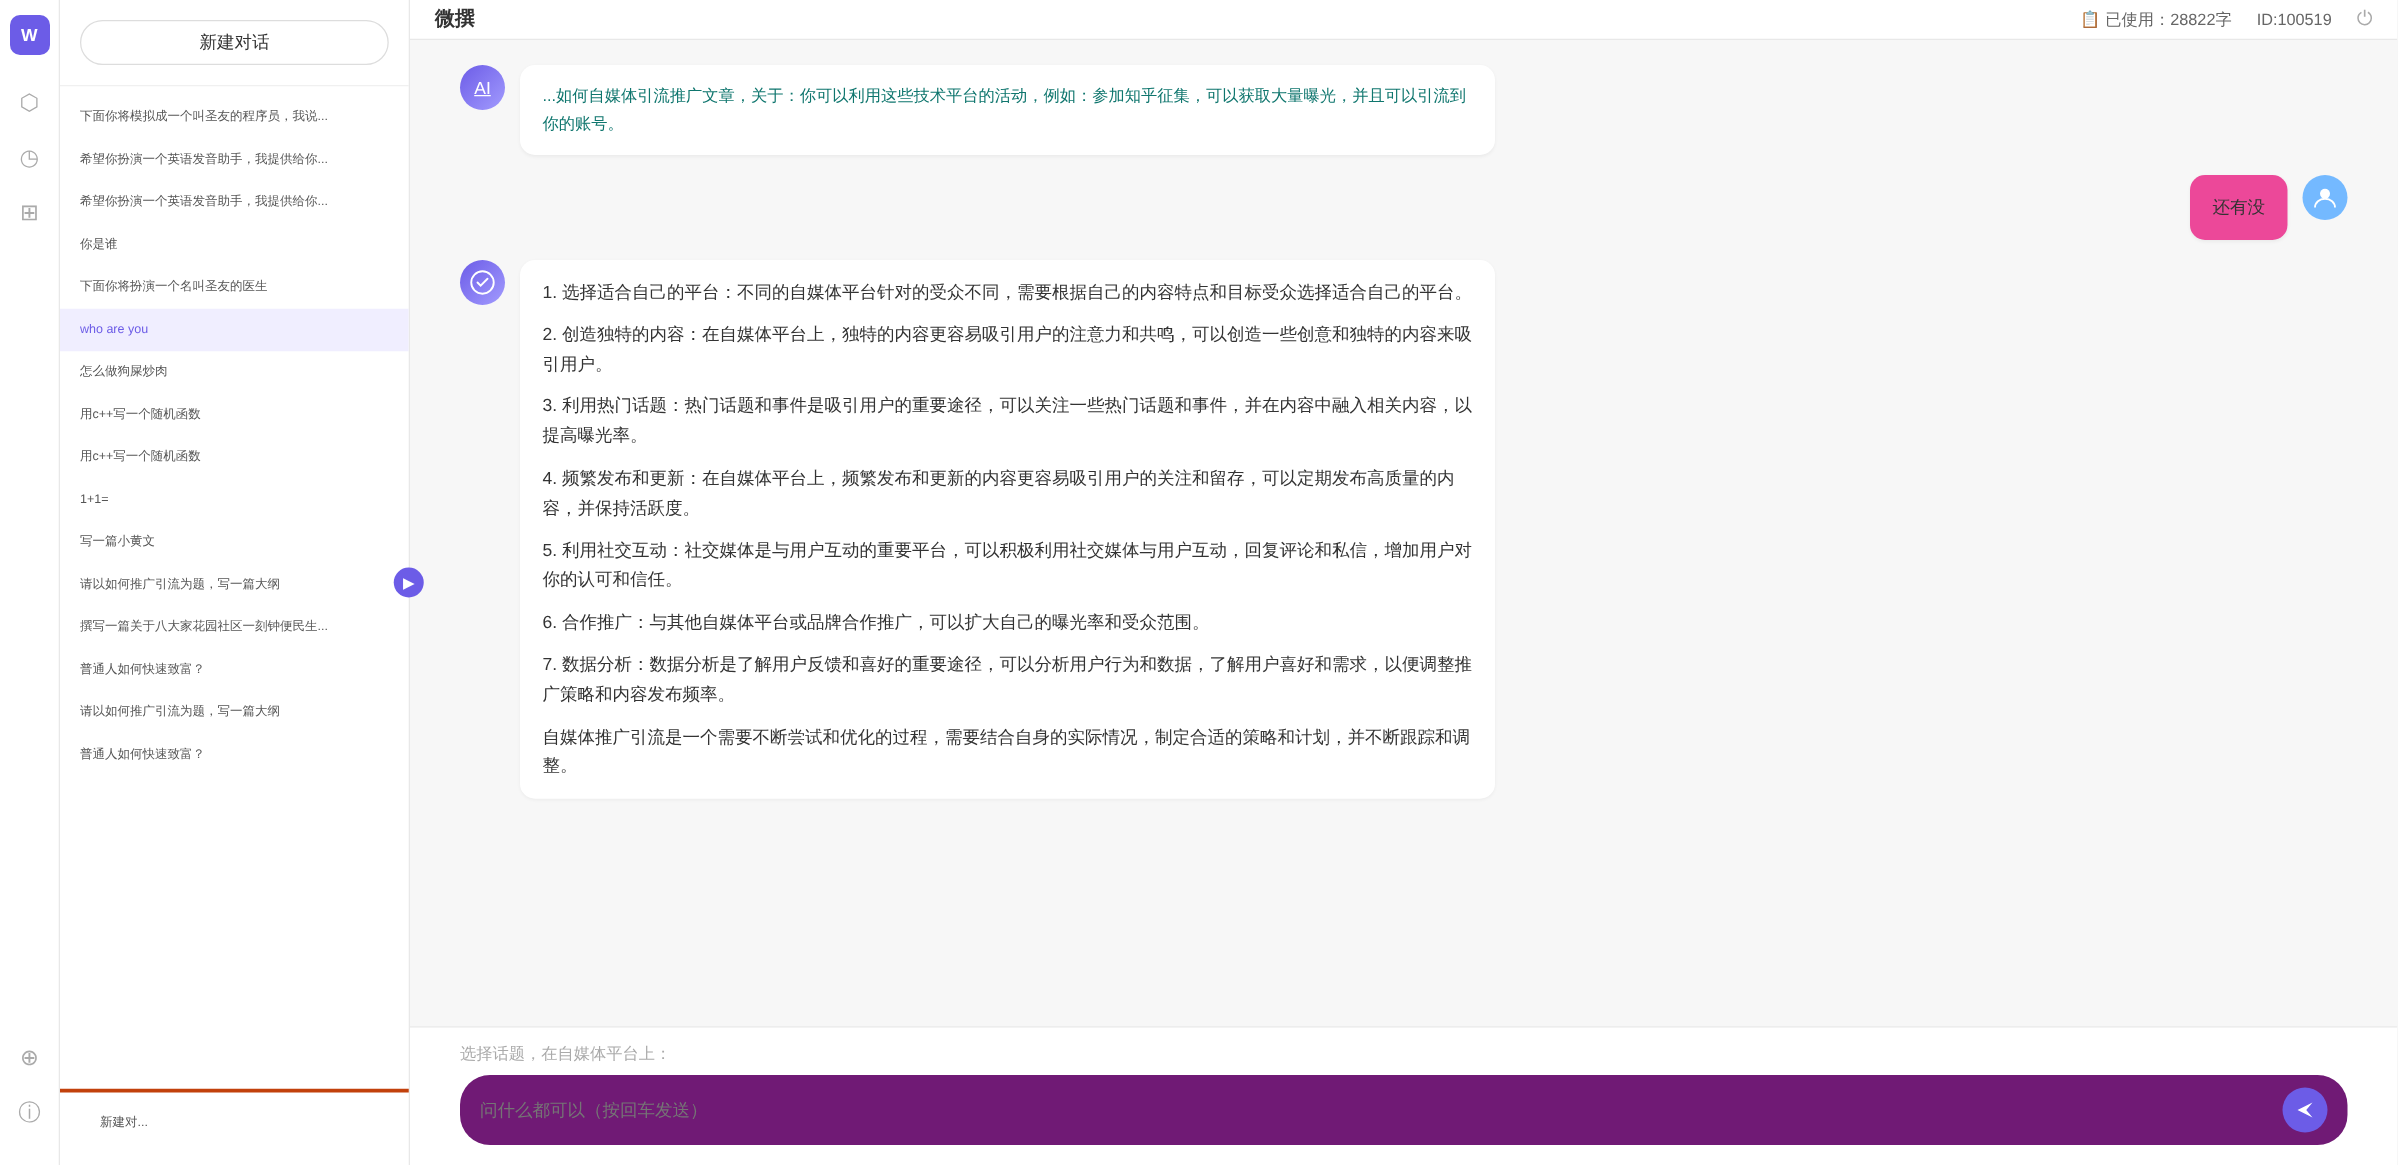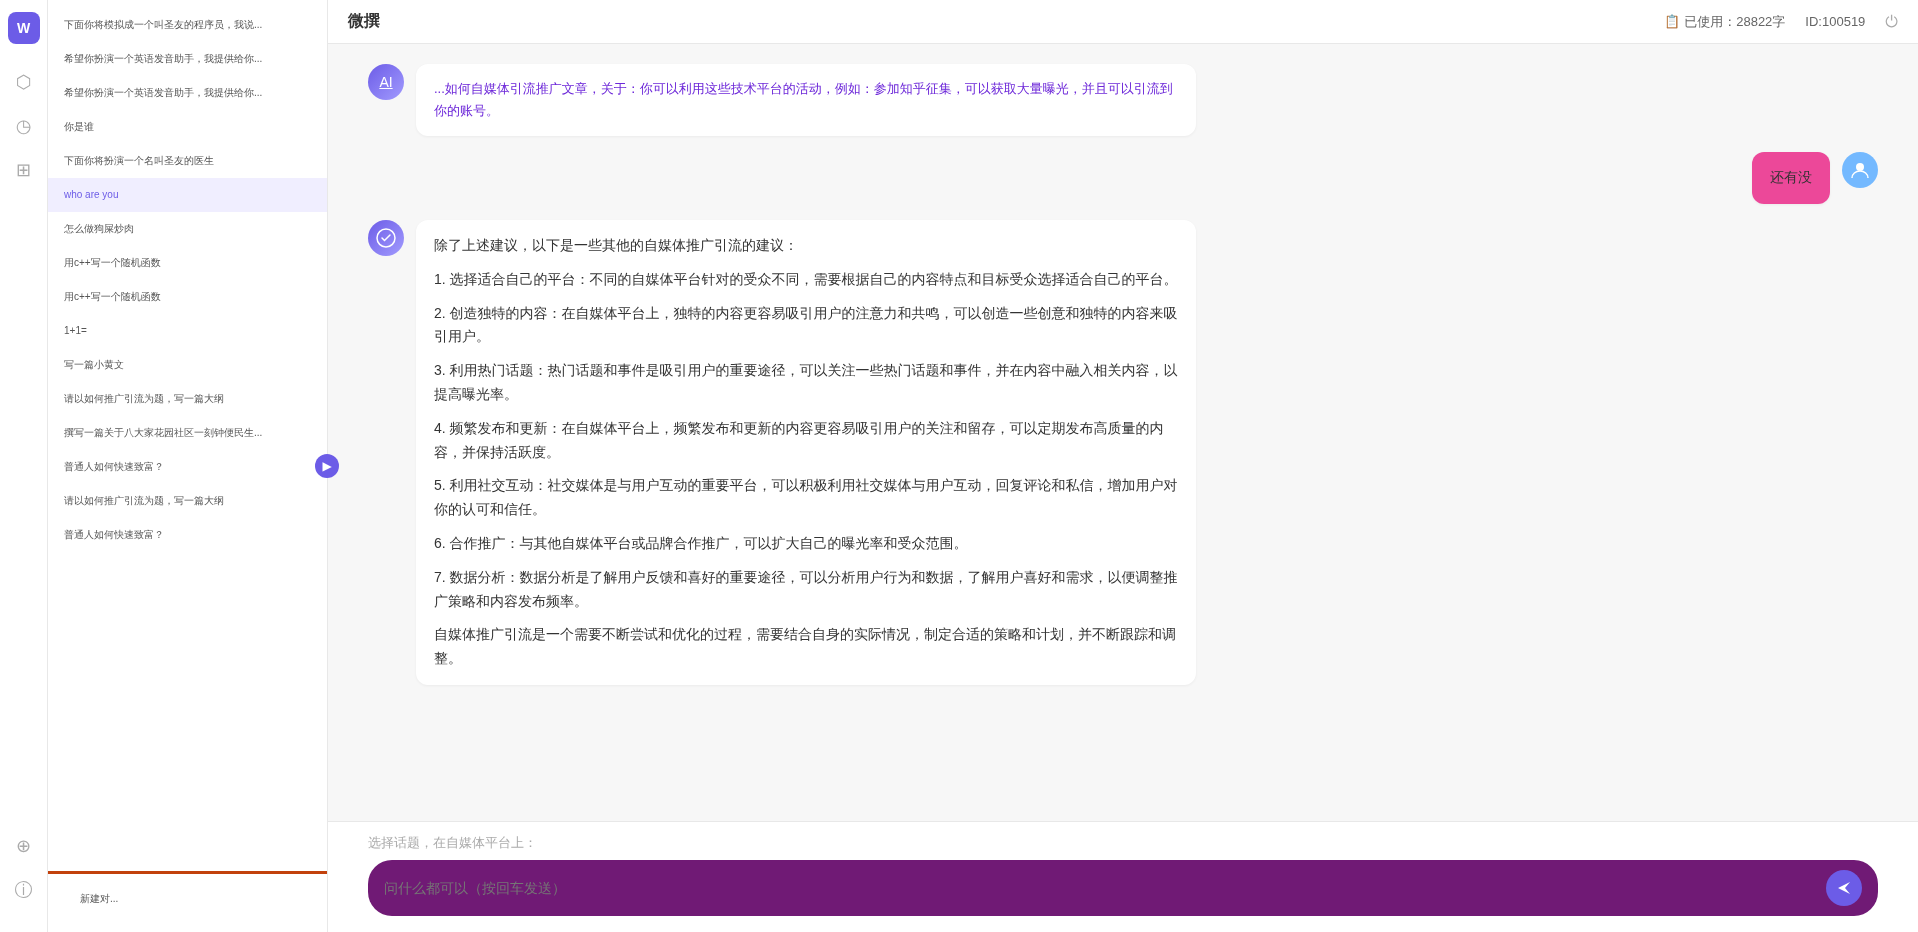--- a/index.html
+++ b/index.html
@@ -99,21 +99,21 @@
     .main {
       flex: 1;
       display: flex;
       flex-direction: column;
       background: #f7f7f7;
       overflow: hidden;
     }
 
     
     .header {
-      height: 44px;
+      height: 32px;
       background: #fff;
       border-bottom: 1px solid #e8e8e8;
       display: flex;
       align-items: center;
       justify-content: space-between;
       padding: 0 20px;
       flex-shrink: 0;
     }
     .header-left {
       font-size: 16px;
@@ -239,20 +239,23 @@
   <div class="nav-icon">◷</div>
   <div class="nav-icon">⊞</div>
   <div class="spacer"></div>
   <div class="bottom-icons">
     <div class="nav-icon">⊕</div>
     <div class="nav-icon">ⓘ</div>
   </div>
 </div>
 
 <div class="sidebar">
+  <div class="sidebar-header">
+    <button class="new-chat-btn">新建对话</button>
+  </div>
   <div class="sidebar-list" id="sidebar-list">
 
   <div class="sidebar-item">下面你将模拟成一个叫圣友的程序员，我说...</div>
       <div class="sidebar-item">希望你扮演一个英语发音助手，我提供给你...</div>
       <div class="sidebar-item">希望你扮演一个英语发音助手，我提供给你...</div>
       <div class="sidebar-item">你是谁</div>
       <div class="sidebar-item">下面你将扮演一个名叫圣友的医生</div>
       <div class="sidebar-item active">who are you</div>
       <div class="sidebar-item">怎么做狗屎炒肉</div>
       <div class="sidebar-item">用c++写一个随机函数</div>
@@ -283,21 +286,21 @@
       <span>ID:100519</span>
       <span class="power-icon">⏻</span>
     </div>
   </div>
 
   <div class="chat-area" id="chat-area">
 
     <div class="message-row">
       <div class="avatar ai-avatar">AI</div>
       <div class="message-bubble">
-        <p style="color:#6d28d9; font-size:13px;">...如何自媒体引流推广文章，关于：你可以利用这些技术平台的活动，例如：参加知乎征集，可以获取大量曝光，并且可以引流到你的账号。</p>
+        <p style="color:#0f766e; font-size:13px;">...如何自媒体引流推广文章，关于：你可以利用这些技术平台的活动，例如：参加知乎征集，可以获取大量曝光，并且可以引流到你的账号。</p>
       </div>
     </div>
 
     <div class="message-row user">
       <div class="avatar user-avatar">
         <svg width="20" height="20" viewBox="0 0 20 20" fill="none">
           <circle cx="10" cy="7" r="4" fill="white"></circle>
           <path d="M2 18c0-4 3.6-7 8-7s8 3 8 7" stroke="white" stroke-width="1.5" fill="none"></path>
         </svg>
       </div>
@@ -307,21 +310,20 @@
     </div>
 
     <div class="message-row">
       <div class="avatar ai-avatar">
         <svg width="22" height="22" viewBox="0 0 22 22" fill="none">
           <circle cx="11" cy="11" r="9" stroke="white" stroke-width="1.5"></circle>
           <path d="M7 11l2.5 2.5L15 8" stroke="white" stroke-width="1.5" stroke-linecap="round"></path>
         </svg>
       </div>
       <div class="message-bubble" id="ai-message-bubble">
-      <p>除了上述建议，以下是一些其他的自媒体推广引流的建议：</p>
           <p>1. 选择适合自己的平台：不同的自媒体平台针对的受众不同，需要根据自己的内容特点和目标受众选择适合自己的平台。</p>
           <p>2. 创造独特的内容：在自媒体平台上，独特的内容更容易吸引用户的注意力和共鸣，可以创造一些创意和独特的内容来吸引用户。</p>
           <p>3. 利用热门话题：热门话题和事件是吸引用户的重要途径，可以关注一些热门话题和事件，并在内容中融入相关内容，以提高曝光率。</p>
           <p>4. 频繁发布和更新：在自媒体平台上，频繁发布和更新的内容更容易吸引用户的关注和留存，可以定期发布高质量的内容，并保持活跃度。</p>
           <p>5. 利用社交互动：社交媒体是与用户互动的重要平台，可以积极利用社交媒体与用户互动，回复评论和私信，增加用户对你的认可和信任。</p>
           <p>6. 合作推广：与其他自媒体平台或品牌合作推广，可以扩大自己的曝光率和受众范围。</p>
           <p>7. 数据分析：数据分析是了解用户反馈和喜好的重要途径，可以分析用户行为和数据，了解用户喜好和需求，以便调整推广策略和内容发布频率。</p>
           <p>自媒体推广引流是一个需要不断尝试和优化的过程，需要结合自身的实际情况，制定合适的策略和计划，并不断跟踪和调整。</p>
         </div>
     </div>

